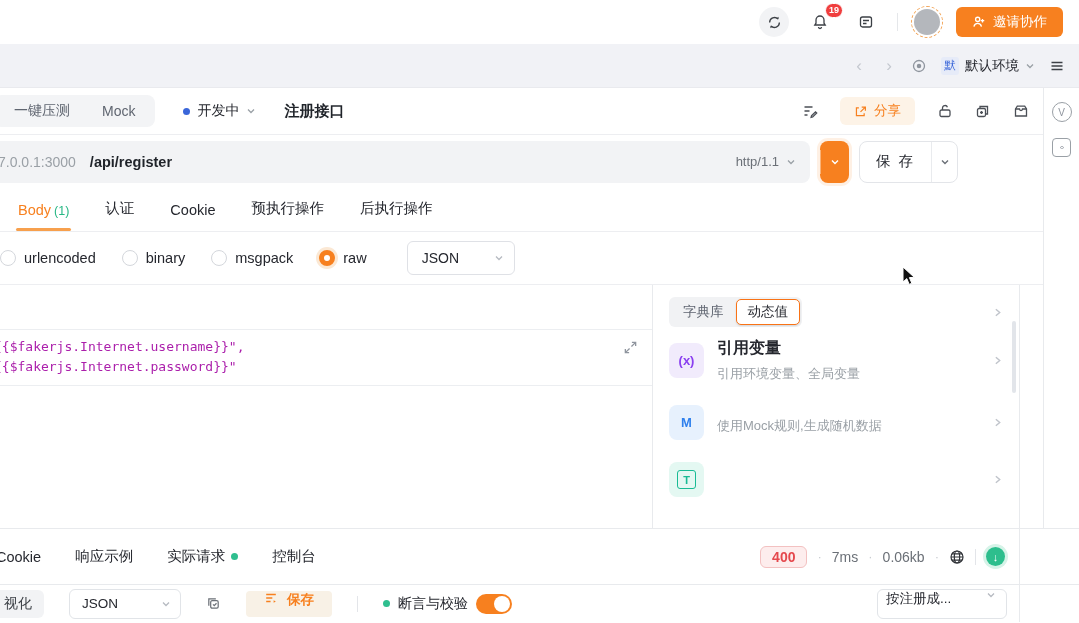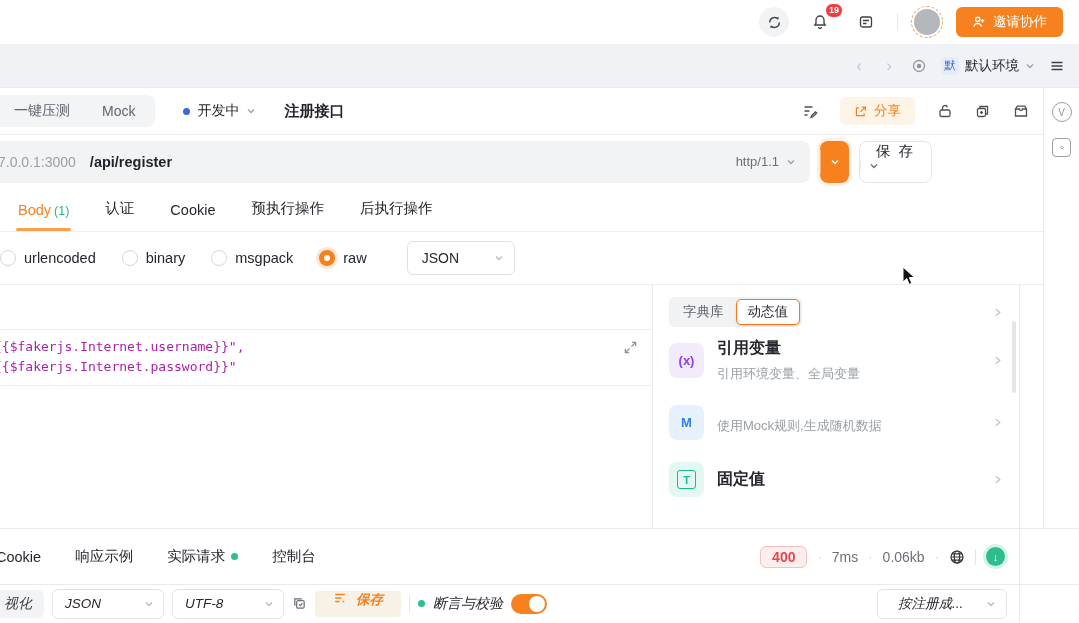--- a/index.html
+++ b/index.html
@@ -43,21 +43,21 @@
   
   .urlbar { height:53px; display:flex; align-items:center; gap:10px; padding:0 12px 0 0; }
   .url-input { flex:0 0 820px; margin-left:-10px; height:42px; background:#f2f3f5; border-radius:8px; display:flex; align-items:center; padding:0 14px 0 8px; cursor:text; }
   .url-host { color:#9aa0a6; font-size:14px; }
   .url-path { color:#1f2329; font-size:14.5px; font-weight:600; margin-left:14px; }
   .url-proto { margin-left:auto; display:flex; align-items:center; gap:7px; color:#6b7077; font-size:13px; cursor:pointer; }
   .send-btn { display:flex; align-items:center; height:42px; background:#f7801f; border:none; border-radius:8px; color:#fff; cursor:pointer; box-shadow:0 0 0 3px rgba(247,128,31,.12); }
   .send-main { padding:0 18px; font-size:14.5px; font-weight:bold; letter-spacing:2px; }
   .send-split { width:1px; height:24px; background:rgba(255,255,255,.4); }
   .send-caret { padding:0 9px; display:flex; align-items:center; }
-  .save-group { display:flex; height:42px; background:#fff; border:1px solid #e3e5e9; border-radius:8px; overflow:hidden;flex-direction:column; }
+  .save-group { display:flex; height:42px; background:#fff; border:1px solid #e3e5e9; border-radius:8px; overflow:hidden; }
   .save-main { padding:0 16px; display:flex; align-items:center; font-size:14.5px; letter-spacing:2px; color:#25272e; cursor:pointer; }
   .save-caret { border-left:1px solid #e9ebee; width:26px; display:flex; align-items:center; justify-content:center; color:#6b7077; cursor:pointer; }
 
   
   .req-tabs { height:44px; display:flex; align-items:flex-end; gap:36px; padding:0 0 0 18px; border-bottom:1px solid #edeef1; }
   .req-tab { padding-bottom:13px; font-size:14.5px; color:#25272e; cursor:pointer; position:relative; }
   .req-tab.active { color:#f7801f; }
   .req-tab.active .underline { position:absolute; left:-2px; right:-2px; bottom:0; height:3px; background:#f7a04d; border-radius:2px; }
   .tab-count { color:#27b784; font-size:12.5px; margin-left:3px; }
 
@@ -101,32 +101,32 @@
   .resp-tab.first { margin-left:-4px; }
   .dot-teal { width:7px; height:7px; border-radius:50%; background:#2fbf8f; }
   .resp-right { margin-left:auto; display:flex; align-items:center; gap:10px; }
   .status-badge { background:#fdeded; border:1px solid #f3c1c1; color:#e5484d; font-weight:600; font-size:14px; border-radius:6px; padding:2px 11px; }
   .sep-dot { color:#c9ccd1; font-size:13px; }
   .meta { color:#6b7077; font-size:14px; }
   .dl-circle { width:19px; height:19px; border-radius:50%; background:#2dbe8d; color:#fff; font-size:11px; display:flex; align-items:center; justify-content:center; box-shadow:0 0 0 3px #d6f3e8; cursor:pointer; }
 
   
   .bottom-bar { height:37px; }
-  .bb-inner { width:1020px; height:100%; border-right:1px solid #e8eaed; display:flex; align-items:center; gap:8px; padding-right:12px;font-style:italic; }
+  .bb-inner { width:1020px; height:100%; border-right:1px solid #e8eaed; display:flex; align-items:center; gap:25px; padding-right:12px; }
   .view-pill { background:#f2f3f5; height:28px; display:flex; align-items:center; padding:0 12px 0 4px; border-radius:0 6px 6px 0; color:#3c4046; cursor:pointer; }
   .small-select { width:112px; height:30px; border:1px solid #e1e4e8; border-radius:6px; background:#fff; display:flex; align-items:center; justify-content:space-between; padding:0 9px 0 12px; font-size:13.5px; color:#25272e; cursor:pointer; }
   .bb-icon { color:#6b7077; display:flex; cursor:pointer; }
   .fmt-save { display:flex; align-items:flex-start; gap:9px; background:#f8f1e6; border-radius:4px; height:26px; padding:0 18px; color:#f7801f; cursor:pointer; }
   .fmt-save .lbl { font-size:13.5px; font-weight:600; }
   .bb-div { width:1px; height:16px; background:#e3e5e9; }
   .assert { display:flex; align-items:center; gap:8px; }
   .assert-lbl { font-size:14px; color:#25272e; }
   .toggle { width:36px; height:20px; border-radius:10px; background:#f7801f; position:relative; cursor:pointer; }
   .toggle .knob { position:absolute; right:2px; top:2px; width:16px; height:16px; border-radius:50%; background:#fff; }
-  .naming-select { margin-left:auto; width:130px; height:30px; border:1px solid #e1e4e8; border-radius:6px; display:flex; align-items:center; justify-content:space-between; padding:0 10px 0 20px; font-size:13.5px; color:#25272e; cursor:pointer; }
+  .naming-select { margin-left:auto; width:130px; height:30px; border:1px solid #e1e4e8; border-radius:6px; display:flex; justify-content:space-between; padding:0 10px 0 8px; font-size:13.5px; color:#25272e; cursor:pointer; }
 
   .chev svg, .chev-right svg { display:block; }
   .mouse-cursor { position:absolute; left:901px; top:178px; z-index:50; pointer-events:none; }
 </style>
 </head>
 <body>
 
 <div class="app">
 
   <div class="topbar">
@@ -360,21 +360,20 @@
                   <path d="M3.5 2l3.5 3-3.5 3"></path>
                 </svg>
             </span>
           </div>
 
           <div class="panel-item">
             <span class="icon-box green">
                 <span class="tbox">T</span>
               </span>
             <span class="pi-texts">
-              <span class="pi-title" style="display:block">固定值</span>
             </span>
             <span class="pi-chev">
               <svg width="11" height="11" viewBox="0 0 10 10" fill="none" stroke="currentColor" stroke-width="1.3">
                   <path d="M3.5 2l3.5 3-3.5 3"></path>
                 </svg>
             </span>
           </div>
 
           <span class="panel-scrollbar"></span>
         </div>
@@ -424,28 +423,20 @@
     <div class="bb-inner">
       <span class="view-pill">视化</span>
       <div class="small-select">
         <span>JSON</span>
         <span class="chev">
           <svg width="10" height="10" viewBox="0 0 10 10" fill="none" stroke="#b6bac1" stroke-width="1.3">
               <path d="M2 3.5l3 3 3-3"></path>
             </svg>
         </span>
       </div>
-      <div class="small-select">
-        <span>UTF-8</span>
-        <span class="chev">
-          <svg width="10" height="10" viewBox="0 0 10 10" fill="none" stroke="#b6bac1" stroke-width="1.3">
-              <path d="M2 3.5l3 3 3-3"></path>
-            </svg>
-        </span>
-      </div>
       <span class="bb-icon">
         <svg width="15" height="15" viewBox="0 0 16 16" fill="none" stroke="currentColor" stroke-width="1.3">
           <rect x="5" y="5" width="8" height="8" rx="1.5"></rect>
             <path d="M3 10.5V3h7.5"></path>
             <path d="M7.5 9l1.3 1.3 2.4-2.6"></path>
         </svg>
       </span>
       <div class="fmt-save">
         <svg width="14" height="14" viewBox="0 0 16 16" fill="none" stroke="currentColor" stroke-width="1.5">
           <path d="M2.5 4h11M2.5 8h7M2.5 12h5"></path>

